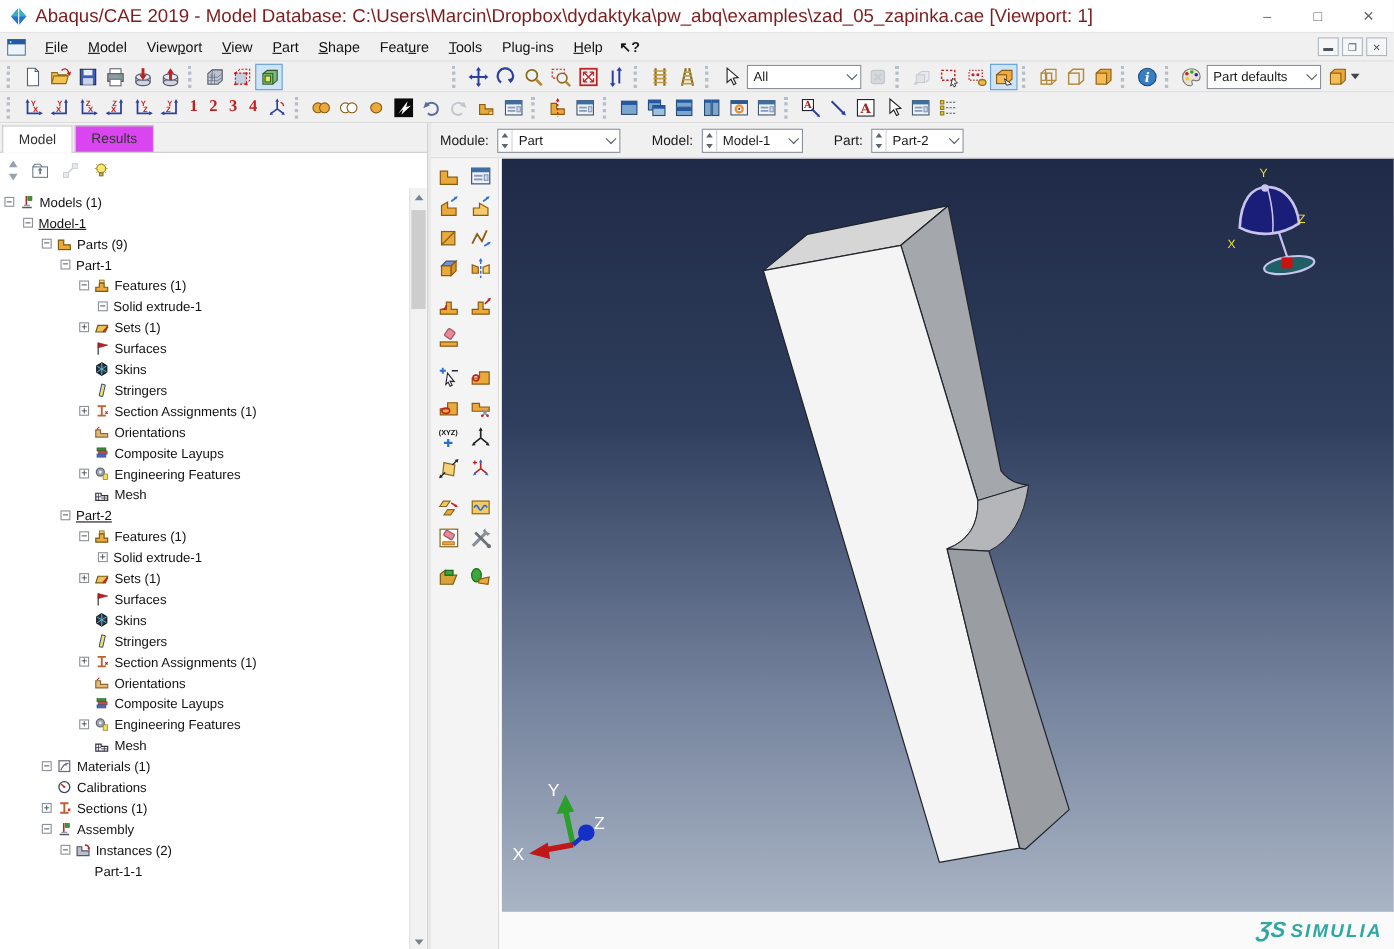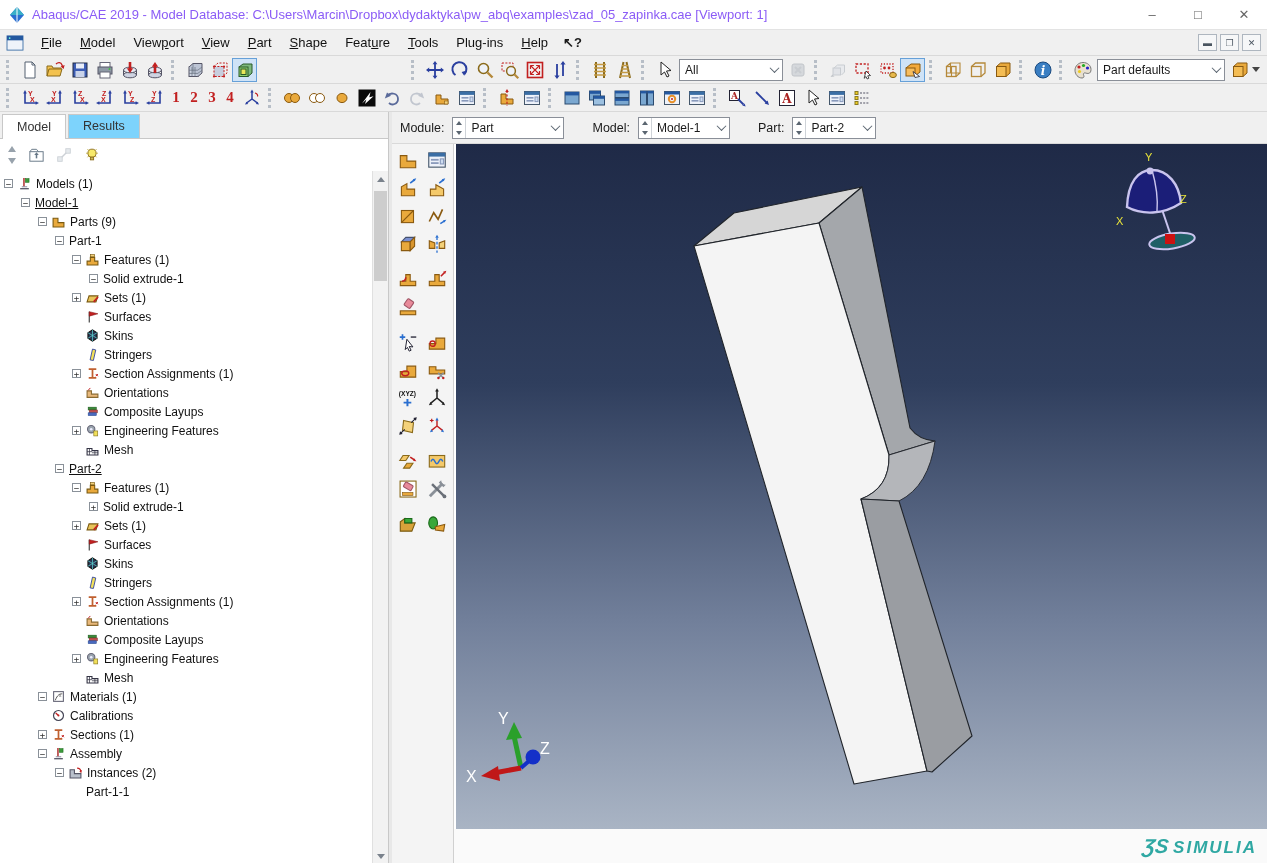--- a/index.html
+++ b/index.html
@@ -1,21 +1,21 @@
 <!DOCTYPE html>
 <html><head>
 <meta charset="utf-8">
 <style>
   *{box-sizing:border-box;margin:0;padding:0;user-select:none}
   html,body{width:1267px;height:863px;overflow:hidden;background:#f0f0f0;
     font-family:"Liberation Sans",sans-serif;font-size:12px;color:#1a1a1a}
   
   .titlebar{height:30px;background:#fff;display:flex;align-items:center;border-bottom:1px solid #e3e3e3}
   .titlebar .appicon{margin:0 6px 0 8px;width:18px;height:18px}
-  .titlebar .title{color:#8b5cf6;font-size:13px;white-space:nowrap;overflow:hidden}
+  .titlebar .title{color:#7f1d1d;font-size:17px;white-space:nowrap;overflow:hidden}
   .win-controls{margin-left:auto;display:flex;height:100%}
   .win-btn{width:46px;height:100%;display:flex;align-items:center;justify-content:center;color:#666;font-size:13px}
   
   .menubar{height:26px;background:#f0f0f0;display:flex;align-items:center;border-bottom:1px solid #d9d9d9;padding-left:4px}
   .mdi-icon{width:18px;height:16px;margin:0 8px 0 2px}
   .menu-item{padding:3px 9px;font-size:13px;color:#111}
   .menu-item u{text-decoration:underline}
   .help-cursor{margin-left:6px;font-weight:bold;font-size:13px}
   .mdi-controls{margin-left:auto;display:flex;gap:3px;margin-right:6px}
   .mdi-btn{width:19px;height:17px;border:1px solid #aeb6bf;background:#f6f7f8;display:flex;align-items:center;justify-content:center;font-size:9px;color:#4a5560}
@@ -44,21 +44,21 @@
   .left-panel{width:389px;background:#fff;display:flex;flex-direction:column;border-right:1px solid #c8c8c8}
   .splitter{width:3px;background:#e8e8e8;cursor:ew-resize}
   .right-col{flex:1;display:flex;flex-direction:column;min-width:0}
   .context-bar{height:32px;background:#f0f0f0;display:flex;align-items:center;padding-left:8px;gap:6px;border-bottom:1px solid #d9d9d9}
   .ctx-label{font-size:12.5px}
   .ctx-combo{width:112px}
   .ctx-combo.small{width:92px}
   .ctx-combo.smaller{width:84px}
   
   .tabs{height:27px;background:#f0f0f0;display:flex;align-items:flex-end;padding-left:2px;border-bottom:1px solid #c8c8c8}
-  .tab{padding:4px 14px 5px;border:1px solid #c8c8c8;border-bottom:none;background:#7dd3fc;font-size:12.5px;margin-right:2px;color:#333}
+  .tab{padding:4px 14px 5px;border:1px solid #c8c8c8;border-bottom:none;background:#d946ef;font-size:12.5px;margin-right:2px;color:#333}
   .tab.active{background:#fff;position:relative;top:1px;padding-top:5px}
   .dbrow{height:32px;display:flex;align-items:center;padding:0 4px;gap:4px;background:#fff}
   .dbcombo{flex:1;height:24px}
   .dbtool{width:24px;height:24px;display:flex;align-items:center;justify-content:center}
   .bigspin{display:flex;flex-direction:column;width:16px;height:24px}
   .bigspin b{flex:1;display:flex;align-items:center;justify-content:center}
   .bigspin b:after{content:"";border:4px solid transparent}
   .bigspin b.up:after{border-bottom:6px solid #98a2ac;margin-top:-4px}
   .bigspin b.dn:after{border-top:6px solid #98a2ac;margin-bottom:-4px}
   
@@ -338,21 +338,21 @@
     <span class="grip"></span>
     <span class="tbtn">
       <svg width="20" height="20" viewBox="0 0 20 20">
         <path d="M10 2.5c4.5 0 8 3 8 7 0 5-4 4-5.5 3.5-1.8-.6-2.5 1-1.8 2.3.8 1.6-.2 2.7-1.7 2.7-4 0-7-3.6-7-7.8S5.5 2.5 10 2.5z" fill="#e8e0d0" stroke="#777"></path>
         <circle cx="6" cy="7" r="1.6" fill="#c22020"></circle>
         <circle cx="10.5" cy="5.5" r="1.6" fill="#22aa22"></circle>
         <circle cx="14.5" cy="8" r="1.6" fill="#2222cc"></circle>
         <circle cx="6.5" cy="11.5" r="1.6" fill="#eecc22"></circle>
       </svg>
     </span>
-    <div class="combo" style="width: 128px;">
+    <div class="combo" style="width: 104px;">
       <span class="cval">Part defaults</span>
       <span class="chev">
         <i></i>
       </span>
     </div>
     <span class="dditem">
       <svg width="20" height="20" viewBox="0 0 20 20">
         <path d="M3.5 6.5L7.5 3H17v10l-4 3.5" fill="#e9a93c" stroke="#8a5a10"></path>
         <rect x="3.5" y="6.5" width="9.5" height="10" fill="#f4bd55" stroke="#8a5a10"></rect>
       </svg>

